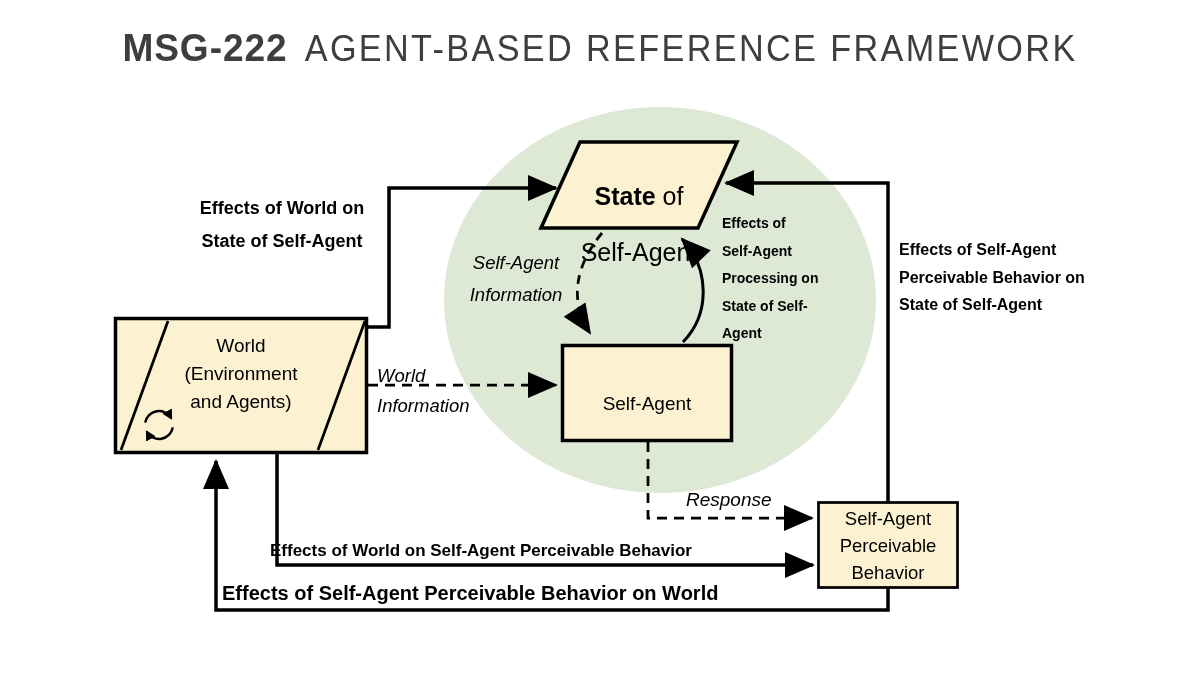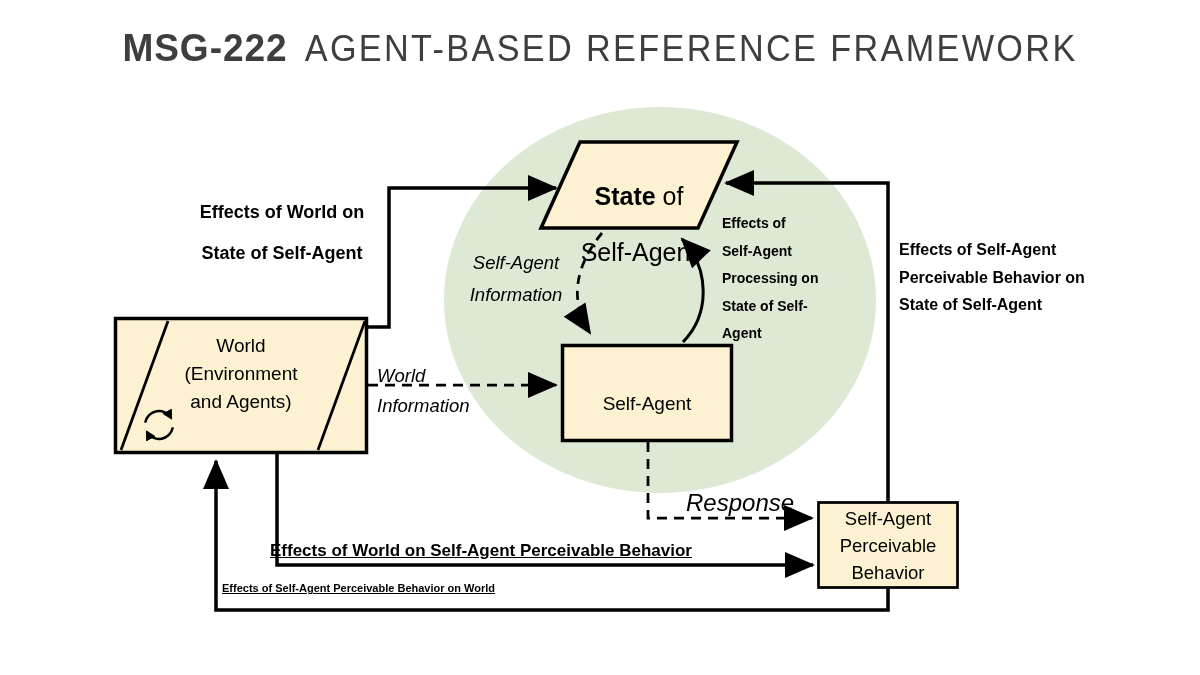--- a/index.html
+++ b/index.html
@@ -9,38 +9,38 @@
   }
   #stage{position:absolute;left:0;top:0;width:1200px;height:576px;}
   svg{position:absolute;left:0;top:0;}
   .lbl{
     position:absolute;color:#000;white-space:pre-line;
     font-family:"Liberation Sans",sans-serif;
   }
   .bold{font-weight:bold;}
   .it{font-style:italic;}
   .center{text-align:center;}
-  .nowrap{white-space:nowrap;text-decoration:underline;}
+  .nowrap{white-space:nowrap;}
   #title-bar{
     position:absolute;left:0;top:26px;width:1200px;height:56px;
     display:flex;align-items:baseline;justify-content:center;
     color:#3e3e3e;transform:scaleX(0.95);transform-origin:center;
   }
   #title-code{font-size:39px;font-weight:800;letter-spacing:1px;}
   #title-rest{font-size:36px;font-weight:400;letter-spacing:2.5px;margin-left:18px;}
 
   
-  #lbl-world-to-state{left:182px;top:192px;width:200px;font-size:18px;line-height:41px;}
+  #lbl-world-to-state{left:182px;top:192px;width:200px;font-size:18px;line-height:33px;}
   #lbl-self-agent-info{left:448px;top:247px;width:136px;font-size:18.5px;line-height:32px;}
   #lbl-processing-to-state{left:722px;top:210px;width:170px;font-size:14px;line-height:27.5px;}
   #lbl-behavior-to-state{left:899px;top:236px;width:250px;font-size:16px;line-height:27.5px;}
   #lbl-world-info{left:377px;top:361px;width:130px;font-size:18.5px;line-height:30px;}
-  #lbl-response{left:686px;top:489px;font-size:24px;}
+  #lbl-response{left:686px;top:489px;font-size:19px;}
   #lbl-world-to-behavior{left:270px;top:541px;font-size:17px;}
-  #lbl-behavior-to-world{left:222px;top:582px;font-size:11px;}
+  #lbl-behavior-to-world{left:222px;top:582px;font-size:20px;}
 
   
   #node-state-text{left:559px;top:154px;width:160px;font-size:25px;line-height:28px;}
   #node-world-text{left:140px;top:332px;width:202px;font-size:19px;line-height:28px;}
   #node-processing-text{left:567px;top:362px;width:160px;font-size:19px;line-height:28px;}
   #node-behavior-text{left:822px;top:505px;width:132px;font-size:18.5px;line-height:27px;}
 </style>
 </head>
 <body>
 

